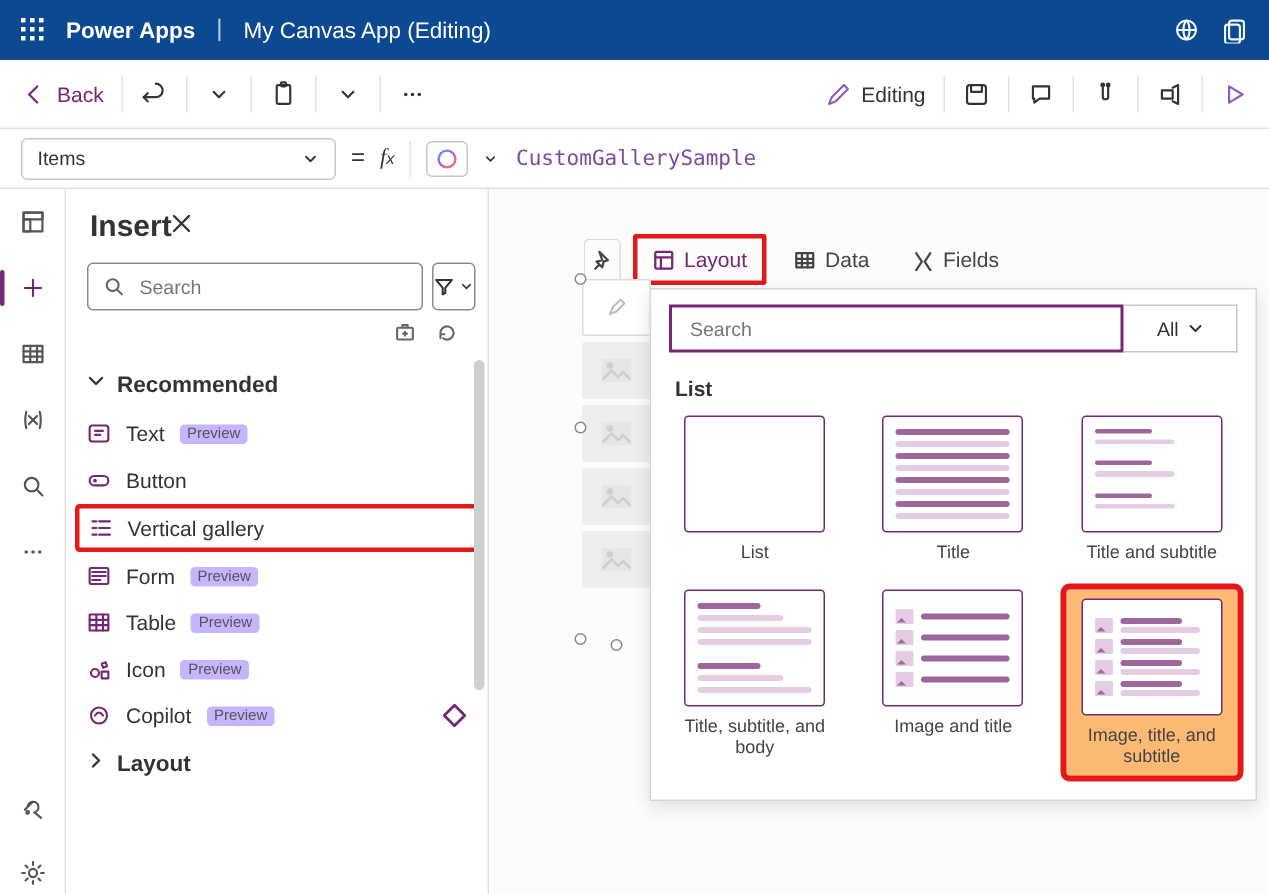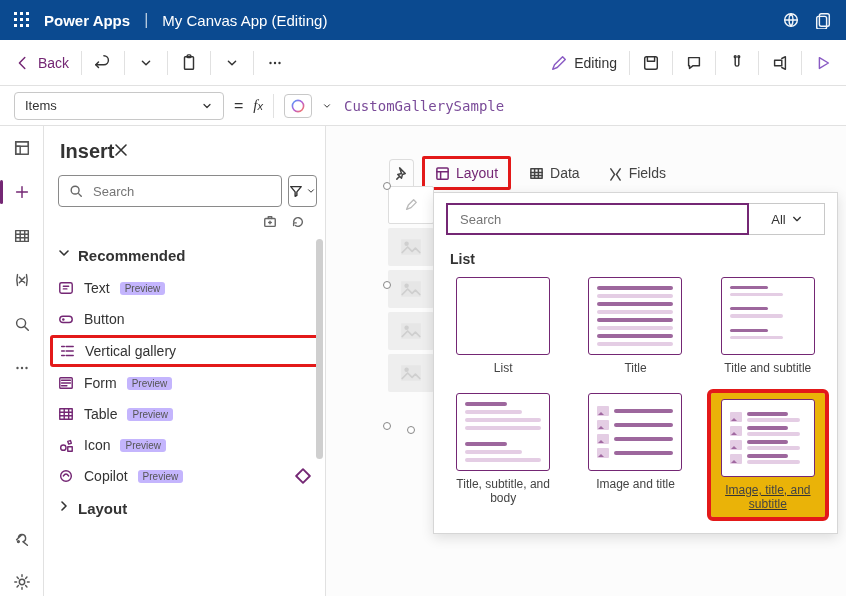--- a/index.html
+++ b/index.html
@@ -97,21 +97,21 @@
     .sec-title{font-weight:600;font-size:14px;margin:16px 0 10px 4px;}
     .grid{display:grid;grid-template-columns:repeat(3,1fr);gap:18px 18px;}
     .card{display:flex;flex-direction:column;align-items:center;gap:6px;cursor:pointer;}
     .thumb{width:94px;height:78px;border:1.5px solid var(--accent);border-radius:3px;background:#fff;padding:8px;display:flex;flex-direction:column;gap:4px;justify-content:center;}
     .thumb .ln{height:4px;background:#e4cde4;border-radius:2px;}
     .thumb .ln.dk{background:var(--accent);opacity:.7;}
     .thumb .row{display:flex;gap:5px;align-items:center;}
     .thumb .sq{width:12px;height:10px;background:#e4cde4;border-radius:1px;position:relative;}
     .thumb .sq::after{content:"";position:absolute;left:1px;bottom:1px;border:3px solid transparent;border-bottom-color:var(--accent);opacity:.6;}
     .card .cap{font-size:12px;color:#444;text-align:center;}
-    .card.hl{background:#eab308;padding:6px;border-radius:2px;outline:4px solid var(--hl-red);text-decoration:underline;}
+    .card.hl{background:#fdba74;padding:6px;border-radius:2px;outline:4px solid var(--hl-red);}
 
     svg{stroke:currentColor;fill:none;stroke-width:1.6;stroke-linecap:round;stroke-linejoin:round;}
   </style>
 </head>
 <body>
 
 <div class="titlebar">
   <span class="waffle">
     <svg viewBox="0 0 16 16">
         <g fill="#fff" stroke="none">

